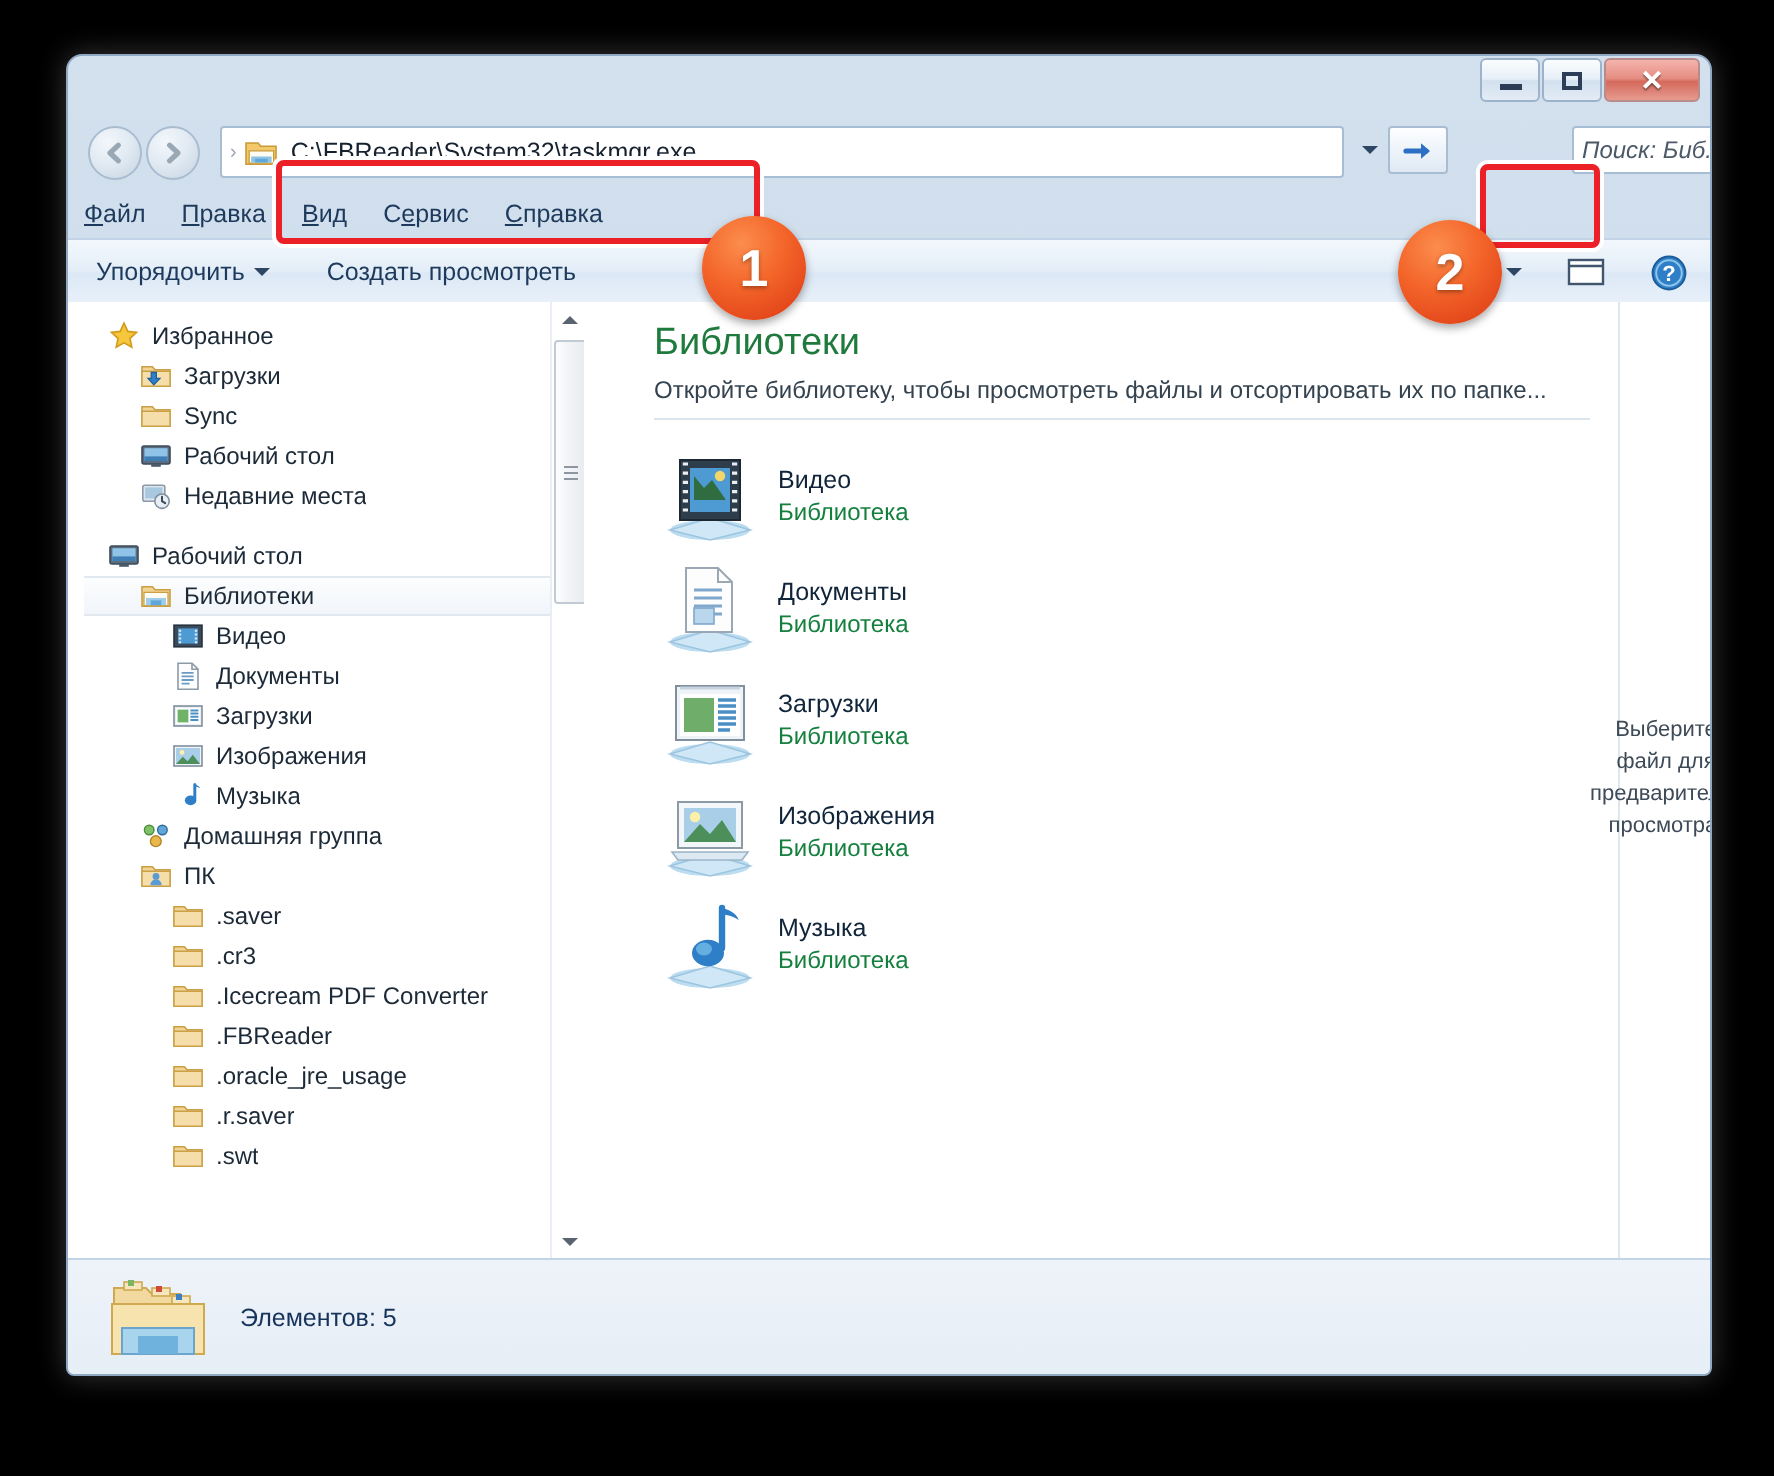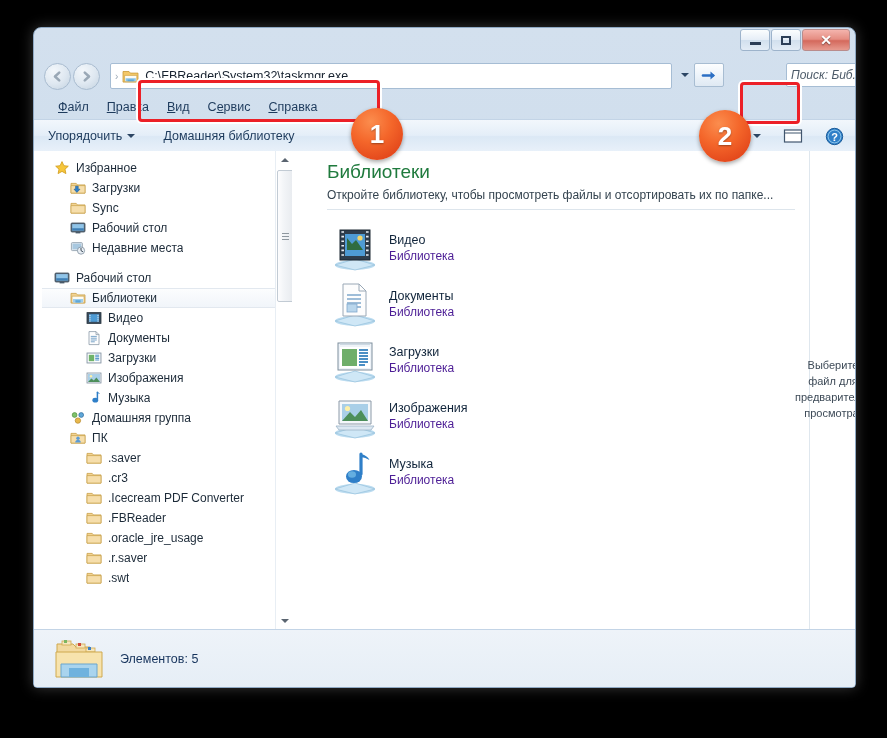--- a/index.html
+++ b/index.html
@@ -128,21 +128,21 @@
   }
   #searchph {
     font-style: italic; font-size: 12px; color: #4c5a68;
     white-space: nowrap; overflow: hidden; flex: 1 1 auto;
   }
 
   
   #menubar {
     position: absolute; left: 0; top: 67px;
     width: 100%; height: 24px;
-    display: flex; align-items: center; padding-left: 24px;
+    display: flex; align-items: center; padding-left: 8px;
     box-sizing: border-box;
   }
   .menuitem {
     font-size: 12.5px; color: #1d3a5c; margin-right: 18px;
     white-space: nowrap;
   }
   .menuitem u { text-decoration: underline; }
 
   
   #toolbar {
@@ -280,21 +280,21 @@
   .lib-item {
     height: 56px; display: flex; align-items: center;
     padding-left: 16px;
   }
   .lib-ico {
     width: 52px; height: 48px; flex: 0 0 auto;
     display: flex; align-items: center; justify-content: center;
   }
   .lib-txt { margin-left: 8px; }
   .lib-name { font-size: 12.5px; color: #10243a; }
-  .lib-sub { font-size: 12px; color: #4c1d95; margin-top: 2px; }
+  .lib-sub { font-size: 12px; color: #15803d; margin-top: 2px; }
 
   
   #preview {
     position: absolute; left: 775px; top: 0;
     width: 46px; height: 100%;
     background: #fff;
     border-left: 1px solid #dfe7ee;
     display: flex; align-items: center; justify-content: center;
   }
   #previewtext {
@@ -421,21 +421,21 @@
     <span class="menuitem">С<u>е</u>рвис</span>
     <span class="menuitem"><u>С</u>правка</span>
   </div>
 
   <div id="toolbar">
     <span class="tb-item" id="tb-organize">
       <span>Упорядочить</span>
       <i class="tb-caret"></i>
     </span>
     <span class="tb-item" id="tb-newlib">
-      <span>Домашняя библиотеку</span>
+      <span>Создать просмотреть</span>
     </span>
 
     <div class="tb-right">
       <span class="tb-btn">
         <svg width="18" height="16" viewBox="0 0 18 16">
           <rect x="1" y="2" width="6" height="5" fill="#8bb6dd" stroke="#4a7aa8" stroke-width="0.8"></rect>
           <rect x="1" y="9" width="6" height="5" fill="#d8c56a" stroke="#9a8a38" stroke-width="0.8"></rect>
           <path d="M9 3h7M9 5.5h5M9 10h7M9 12.5h5" stroke="#5a6470" stroke-width="1.1"></path>
         </svg>
       </span>

